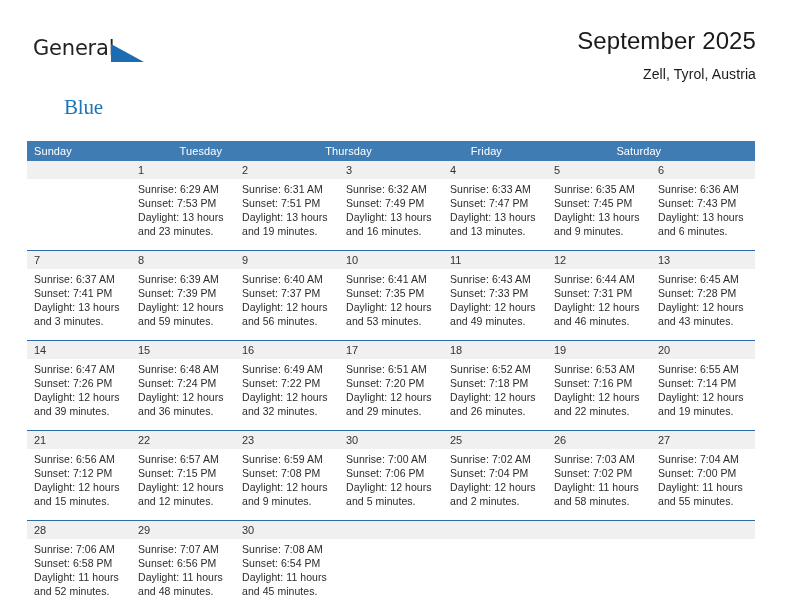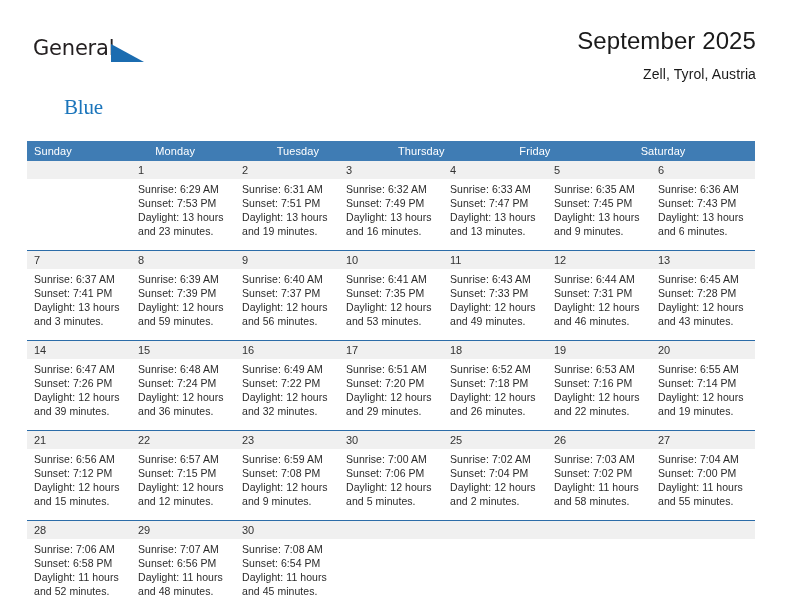--- a/index.html
+++ b/index.html
@@ -173,21 +173,20 @@
     <div class="title-block">
       <div class="cal-title">September 2025</div>
       <div class="cal-subtitle">Zell, Tyrol, Austria</div>
     </div>
 
   </div>
 
   <div class="calendar">
     <div class="weekday-row" id="weekday-row">
         <div class="weekday">Sunday</div>
-        <div class="weekday">Monday</div>
         <div class="weekday">Tuesday</div>
         <div class="weekday">Thursday</div>
         <div class="weekday">Friday</div>
         <div class="weekday">Saturday</div>
       </div>
     <div id="weeks-container">
         <div class="week-row">
           <div class="day-cell empty">
             <div class="day-num-strip">
               <span class="day-num"></span>

